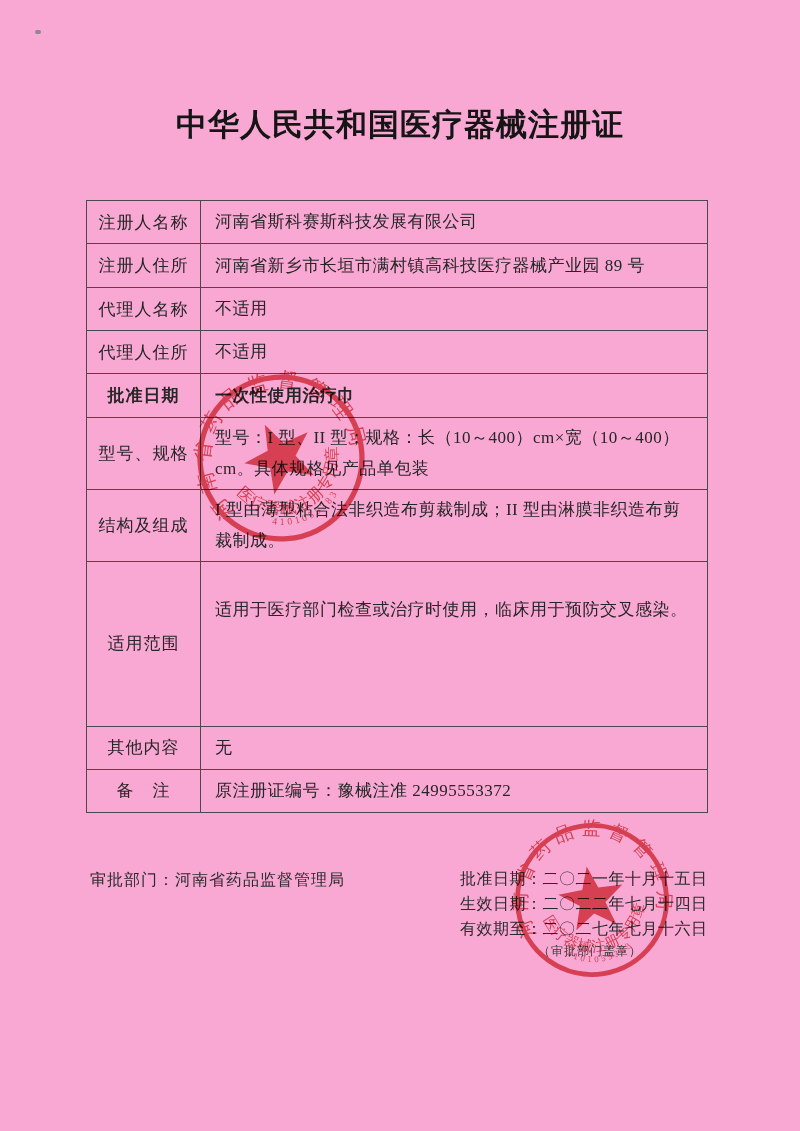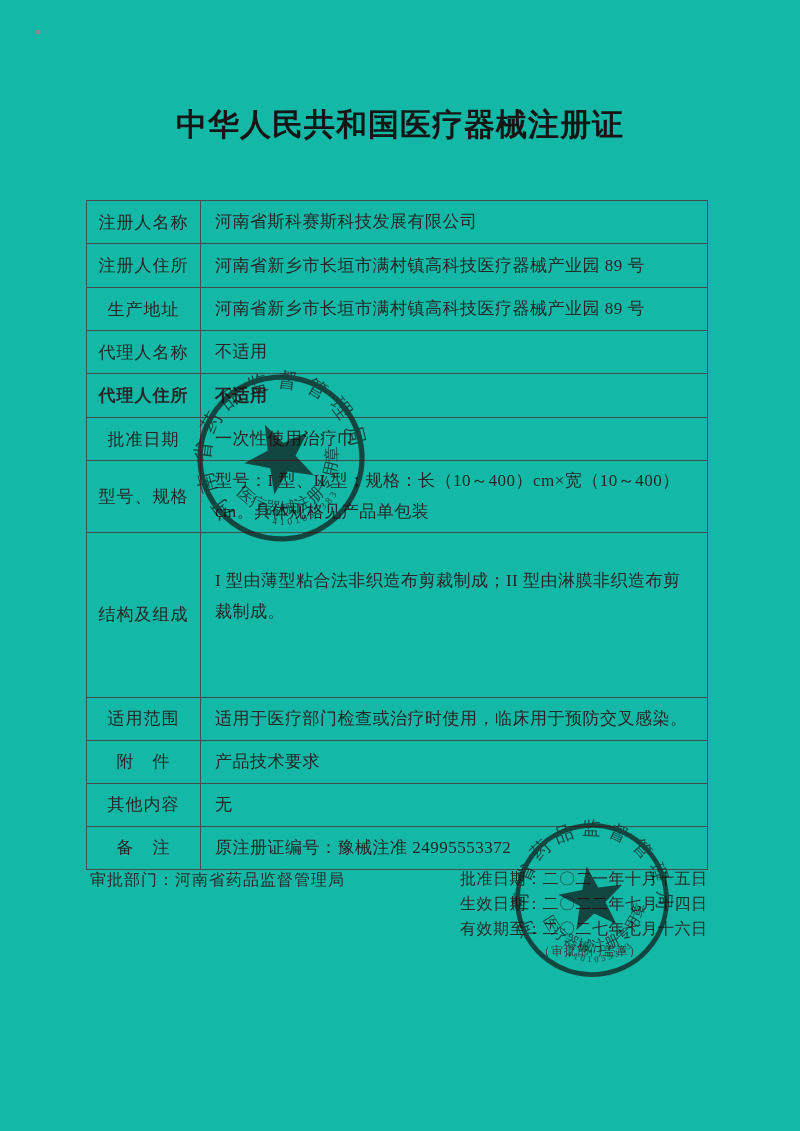--- a/index.html
+++ b/index.html
@@ -3,21 +3,21 @@
 <meta charset="utf-8">
 <style>
   html,body{margin:0;padding:0;}
   body{
     width:800px;height:1131px;
     background:#e8e8e8;
     font-family:"Liberation Serif","DejaVu Serif",serif;
   }
   .page{
     position:relative;width:800px;height:1131px;
-    background:#14b8a6;overflow:hidden;color:#2a2a2a;
+    background:#f9a8d4;overflow:hidden;color:#2a2a2a;
   }
   .scan-dot{
     position:absolute;left:35px;top:30px;width:6px;height:4px;
     background:#8a8a8a;border-radius:2px;
   }
   .doc-title{
     position:absolute;top:104px;left:0;width:100%;
     text-align:center;font-size:31px;font-weight:bold;
     letter-spacing:1px;color:#151515;margin:0;
   }
@@ -84,24 +84,20 @@
         <tr>
           <td class="cell-label">注册人名称</td>
           <td class="cell-value">河南省斯科赛斯科技发展有限公司</td>
         </tr>
 
         <tr>
           <td class="cell-label">注册人住所</td>
           <td class="cell-value">河南省新乡市长垣市满村镇高科技医疗器械产业园 89 号</td>
         </tr>
 
-        <tr>
-          <td class="cell-label">生产地址</td>
-          <td class="cell-value">河南省新乡市长垣市满村镇高科技医疗器械产业园 89 号</td>
-        </tr>
 
         <tr>
           <td class="cell-label">代理人名称</td>
           <td class="cell-value">不适用</td>
         </tr>
 
         <tr>
           <td class="cell-label">代理人住所</td>
           <td class="cell-value">不适用</td>
         </tr>
@@ -119,24 +115,20 @@
         <tr>
           <td class="cell-label">结构及组成</td>
           <td class="cell-value">I 型由薄型粘合法非织造布剪裁制成；II 型由淋膜非织造布剪裁制成。</td>
         </tr>
 
         <tr>
           <td class="cell-label">适用范围</td>
           <td class="cell-value">适用于医疗部门检查或治疗时使用，临床用于预防交叉感染。</td>
         </tr>
 
-        <tr>
-          <td class="cell-label">附　件</td>
-          <td class="cell-value">产品技术要求</td>
-        </tr>
 
         <tr>
           <td class="cell-label">其他内容</td>
           <td class="cell-value">无</td>
         </tr>
 
         <tr>
           <td class="cell-label">备　注</td>
           <td class="cell-value">原注册证编号：豫械注准 24995553372</td>
         </tr>

